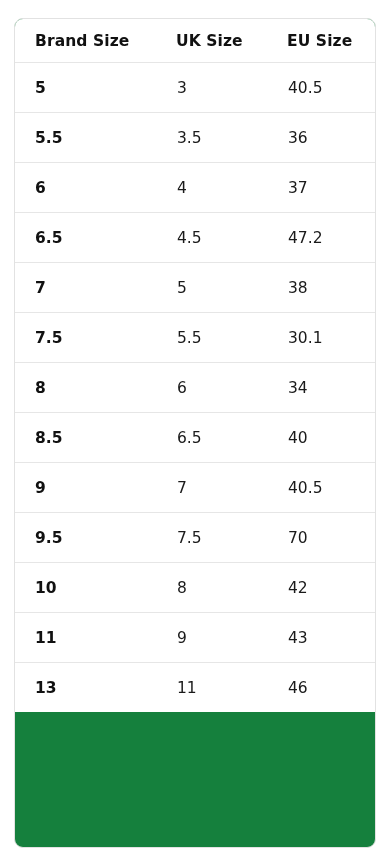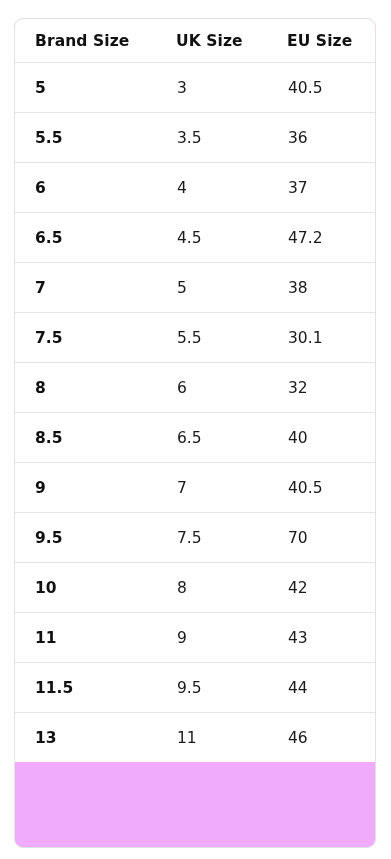--- a/index.html
+++ b/index.html
@@ -15,21 +15,21 @@
     -webkit-font-smoothing: antialiased;
   }
 
   #size-chart-wrapper {
     box-sizing: border-box;
     position: absolute;
     left: 14px;
     top: 18px;
     width: 362px;
     height: 830px;
-    background: #f0abfc;
+    background: #15803d;
     border: 1px solid #e2e2e2;
     border-radius: 9px;
     overflow: hidden;
   }
 
   table.size-table {
     width: 100%;
     border-collapse: collapse;
     table-layout: fixed;
     background: #ffffff;
@@ -126,21 +126,21 @@
           <td class="eu">38</td>
         </tr>
         <tr>
           <td class="brand">7.5</td>
           <td class="uk">5.5</td>
           <td class="eu">30.1</td>
         </tr>
         <tr>
           <td class="brand">8</td>
           <td class="uk">6</td>
-          <td class="eu">32</td>
+          <td class="eu">34</td>
         </tr>
         <tr>
           <td class="brand">8.5</td>
           <td class="uk">6.5</td>
           <td class="eu">40</td>
         </tr>
         <tr>
           <td class="brand">9</td>
           <td class="uk">7</td>
           <td class="eu">40.5</td>
@@ -154,25 +154,20 @@
           <td class="brand">10</td>
           <td class="uk">8</td>
           <td class="eu">42</td>
         </tr>
         <tr>
           <td class="brand">11</td>
           <td class="uk">9</td>
           <td class="eu">43</td>
         </tr>
         <tr>
-          <td class="brand">11.5</td>
-          <td class="uk">9.5</td>
-          <td class="eu">44</td>
-        </tr>
-        <tr>
           <td class="brand">13</td>
           <td class="uk">11</td>
           <td class="eu">46</td>
         </tr>
       </tbody>
   </table>
 
 </div>
 
 </body></html>

